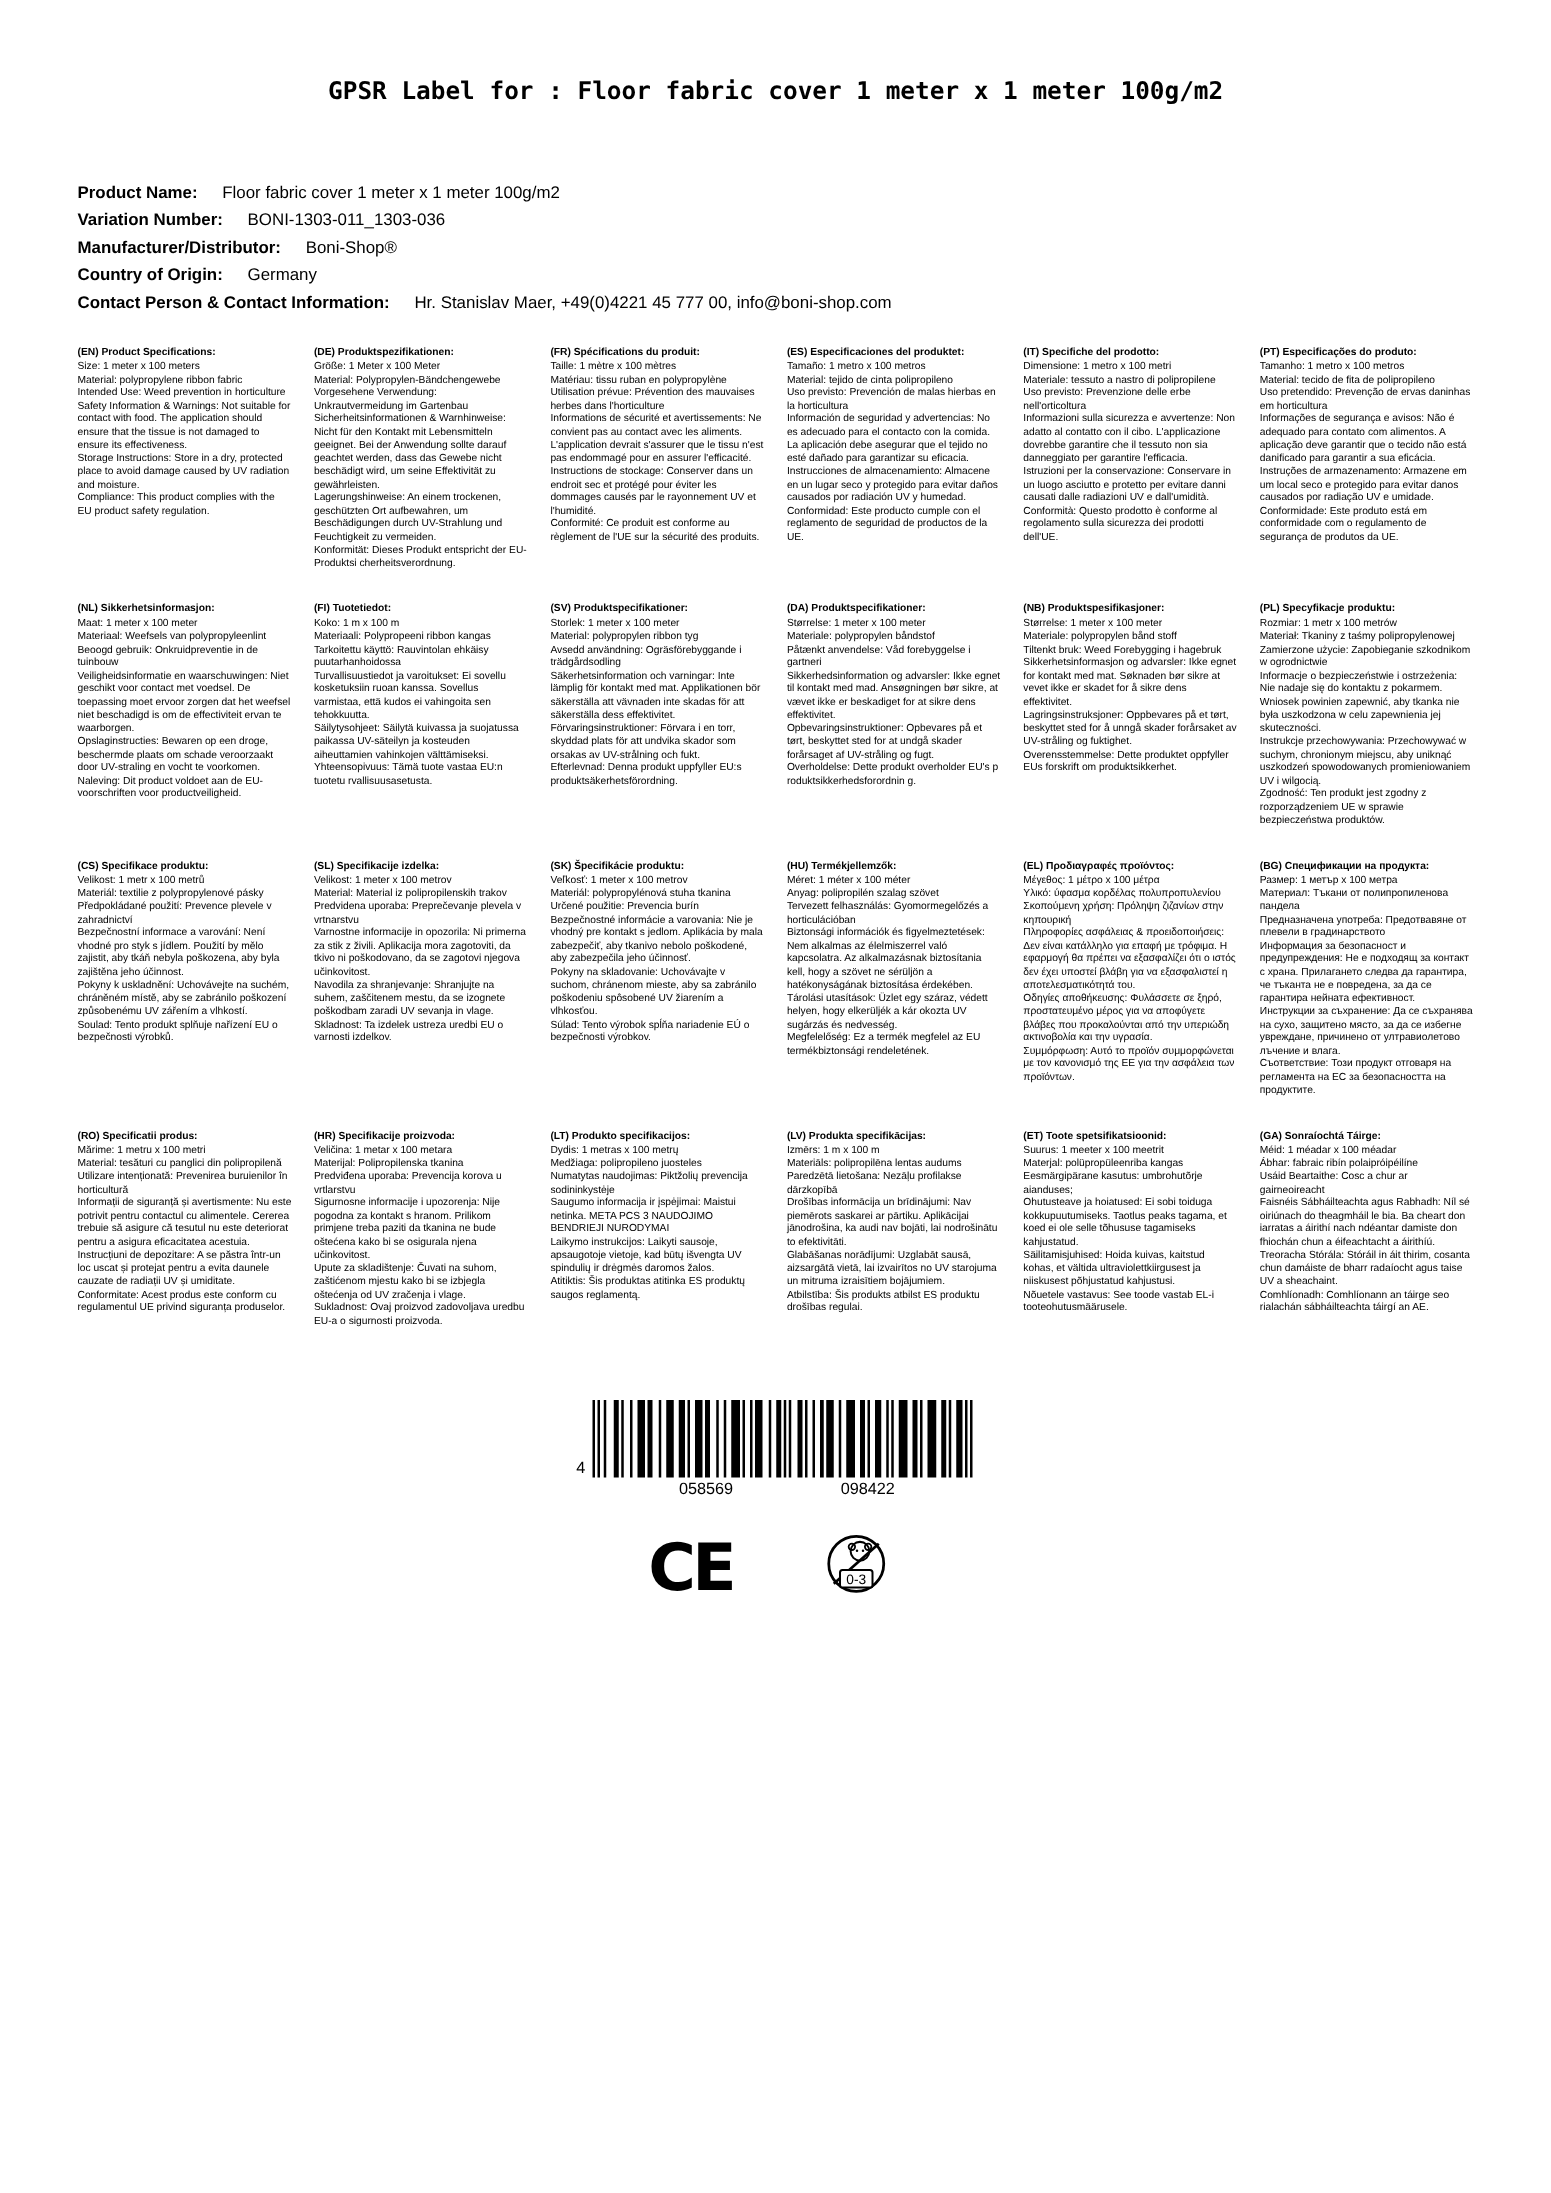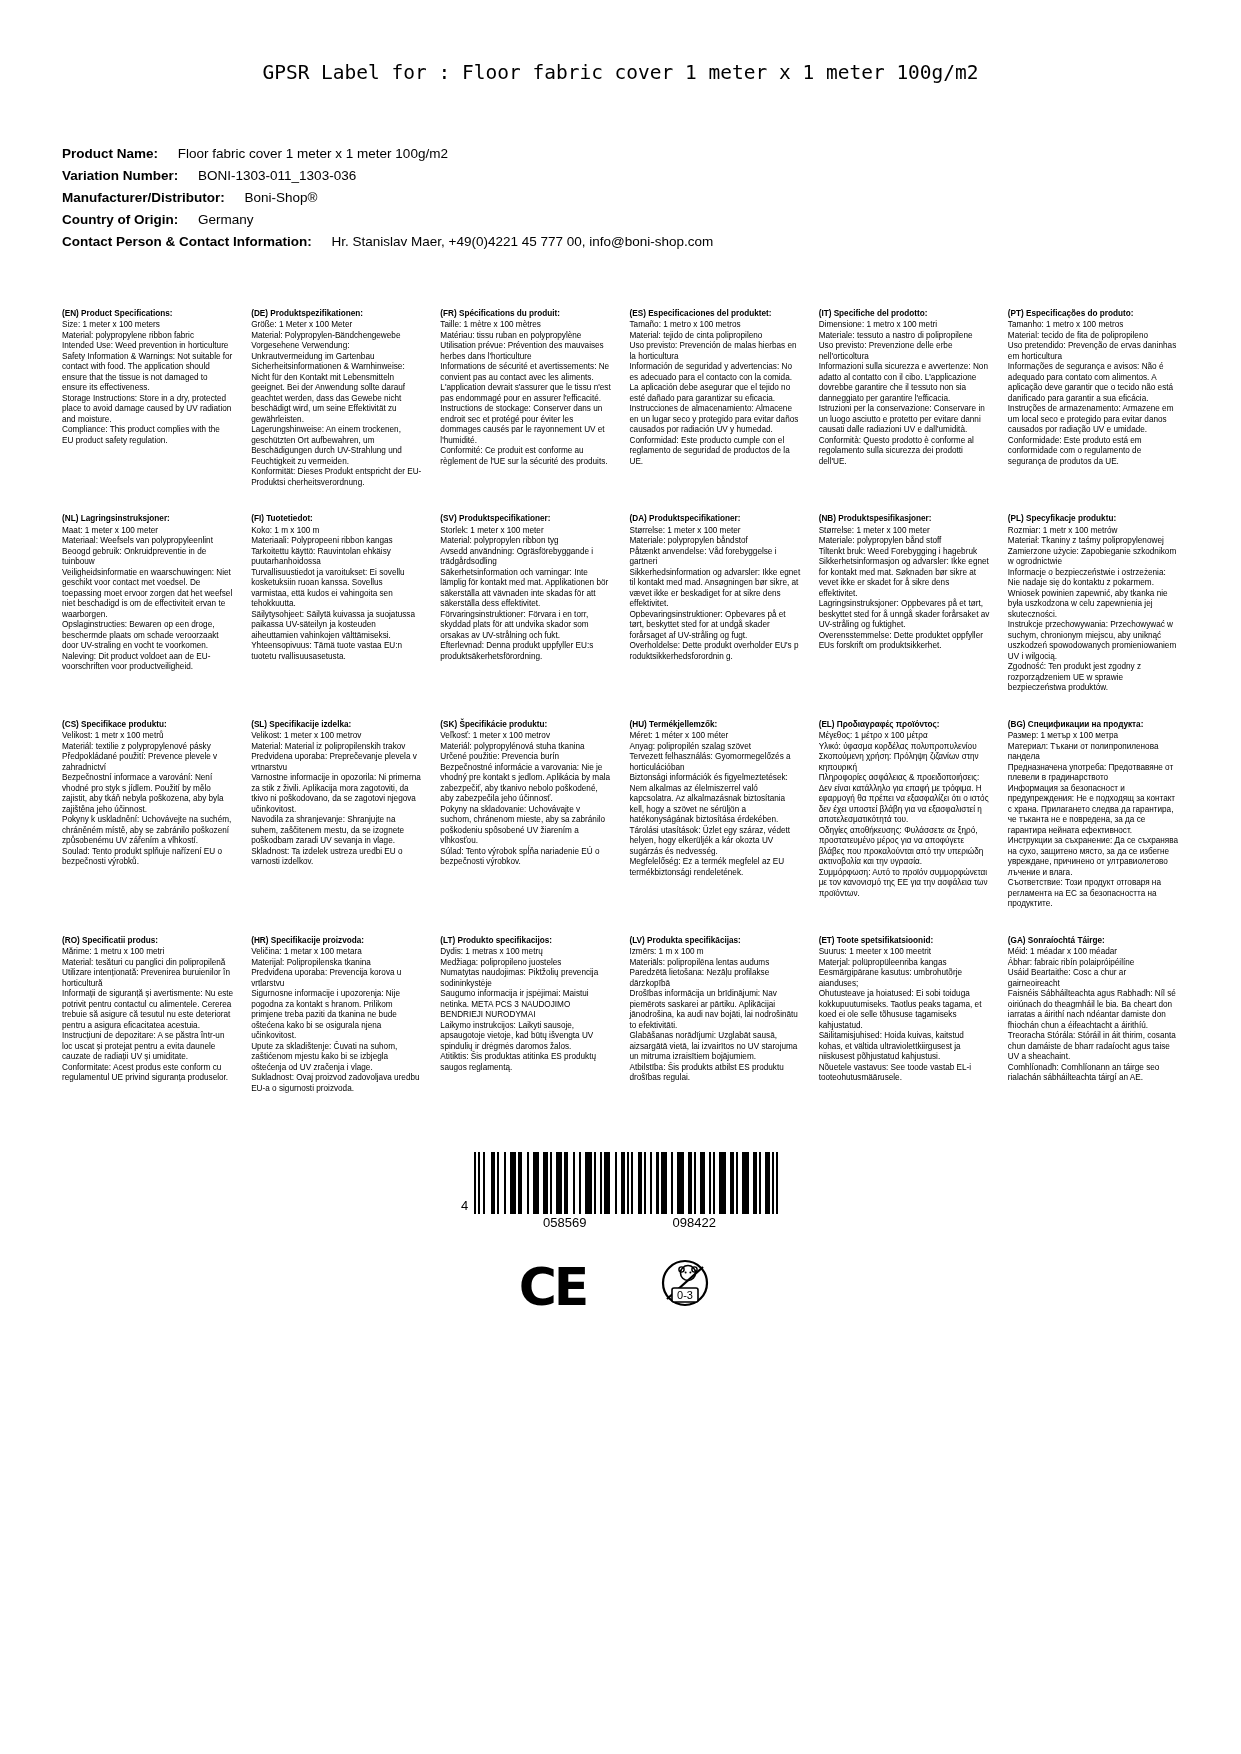--- a/index.html
+++ b/index.html
@@ -16,21 +16,21 @@
   .page {
     width: 1241px;
     min-height: 1754px;
     box-sizing: border-box;
     padding: 46px 62px 20px 62px;
     position: relative;
   }
   .doc-title {
     text-align: center;
     font-size: 19.5px;
-    font-weight: normal;
+    font-weight: bold;
     font-family: "DejaVu Sans Mono", monospace;
     letter-spacing: 0px;
     margin: 14px 0 0 0;
     line-height: 1.3;
   }
   .header-block {
     margin-top: 58px;
     font-size: 13.5px;
     line-height: 1.62;
   }
@@ -39,21 +39,21 @@
   }
   .header-row .lbl {
     font-weight: bold;
   }
   .header-row .val {
     font-weight: normal;
     padding-left: 16px;
   }
 
   .spec-grid {
-    margin-top: 56px;
+    margin-top: 24px;
     display: grid;
     grid-template-columns: repeat(6, 1fr);
     column-gap: 18px;
     row-gap: 26px;
   }
   .spec-cell {
     font-size: 8.2px;
     line-height: 1.28;
     text-align: left;
     word-wrap: break-word;
@@ -204,21 +204,21 @@
       <span class="sp-title">(PT) Especificações do produto:</span>
       <span class="sp-body">Tamanho: 1 metro x 100 metros
 Material: tecido de fita de polipropileno
 Uso pretendido: Prevenção de ervas daninhas em horticultura
 Informações de segurança e avisos: Não é adequado para contato com alimentos. A aplicação deve garantir que o tecido não está danificado para garantir a sua eficácia.
 Instruções de armazenamento: Armazene em um local seco e protegido para evitar danos causados por radiação UV e umidade.
 Conformidade: Este produto está em conformidade com o regulamento de segurança de produtos da UE.</span>
     </div>
 
     <div class="spec-cell">
-      <span class="sp-title">(NL) Lagringsinstruksjoner:</span>
+      <span class="sp-title">(NL) Sikkerhetsinformasjon:</span>
       <span class="sp-body">Maat: 1 meter x 100 meter
 Materiaal: Weefsels van polypropyleenlint
 Beoogd gebruik: Onkruidpreventie in de tuinbouw
 Veiligheidsinformatie en waarschuwingen: Niet geschikt voor contact met voedsel. De toepassing moet ervoor zorgen dat het weefsel niet beschadigd is om de effectiviteit ervan te waarborgen.
 Opslaginstructies: Bewaren op een droge, beschermde plaats om schade veroorzaakt door UV-straling en vocht te voorkomen.
 Naleving: Dit product voldoet aan de EU-voorschriften voor productveiligheid.</span>
     </div>
     <div class="spec-cell">
       <span class="sp-title">(FI) Tuotetiedot:</span>
       <span class="sp-body">Koko: 1 m x 100 m

